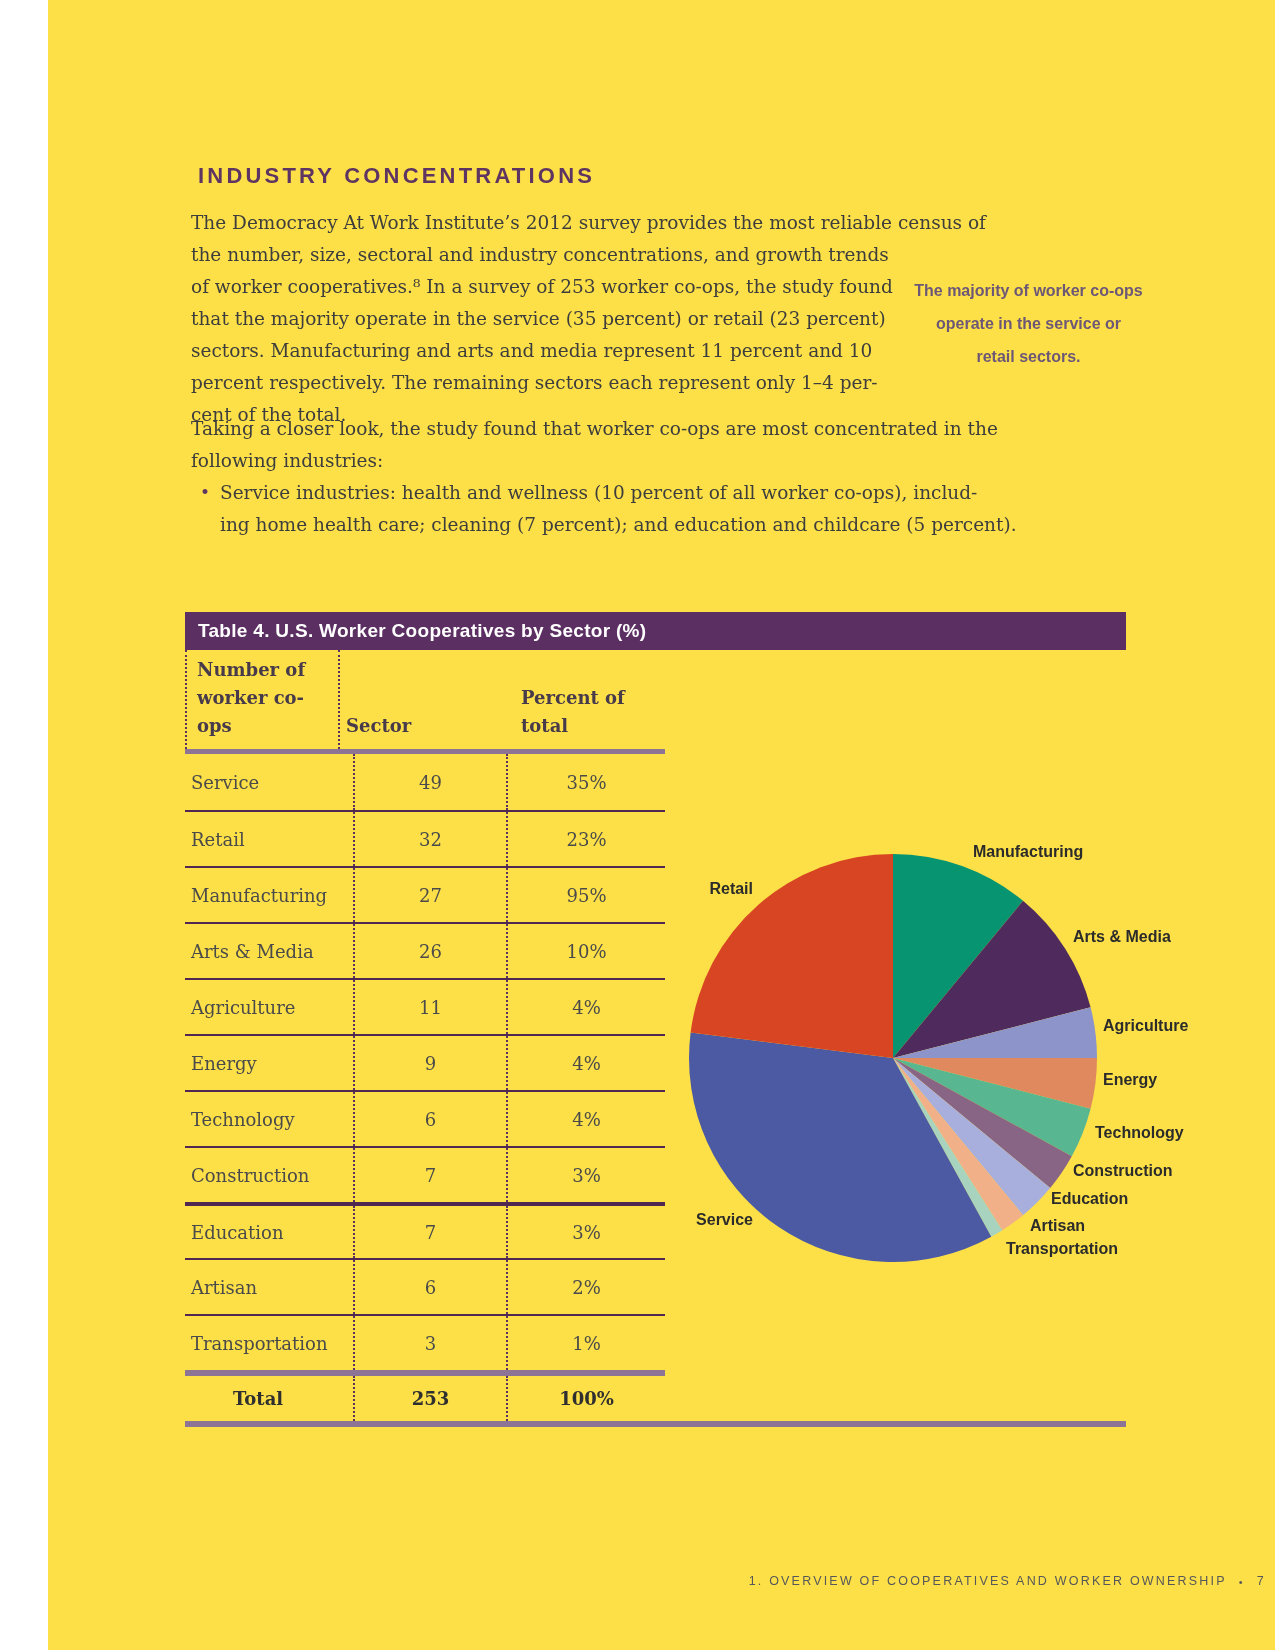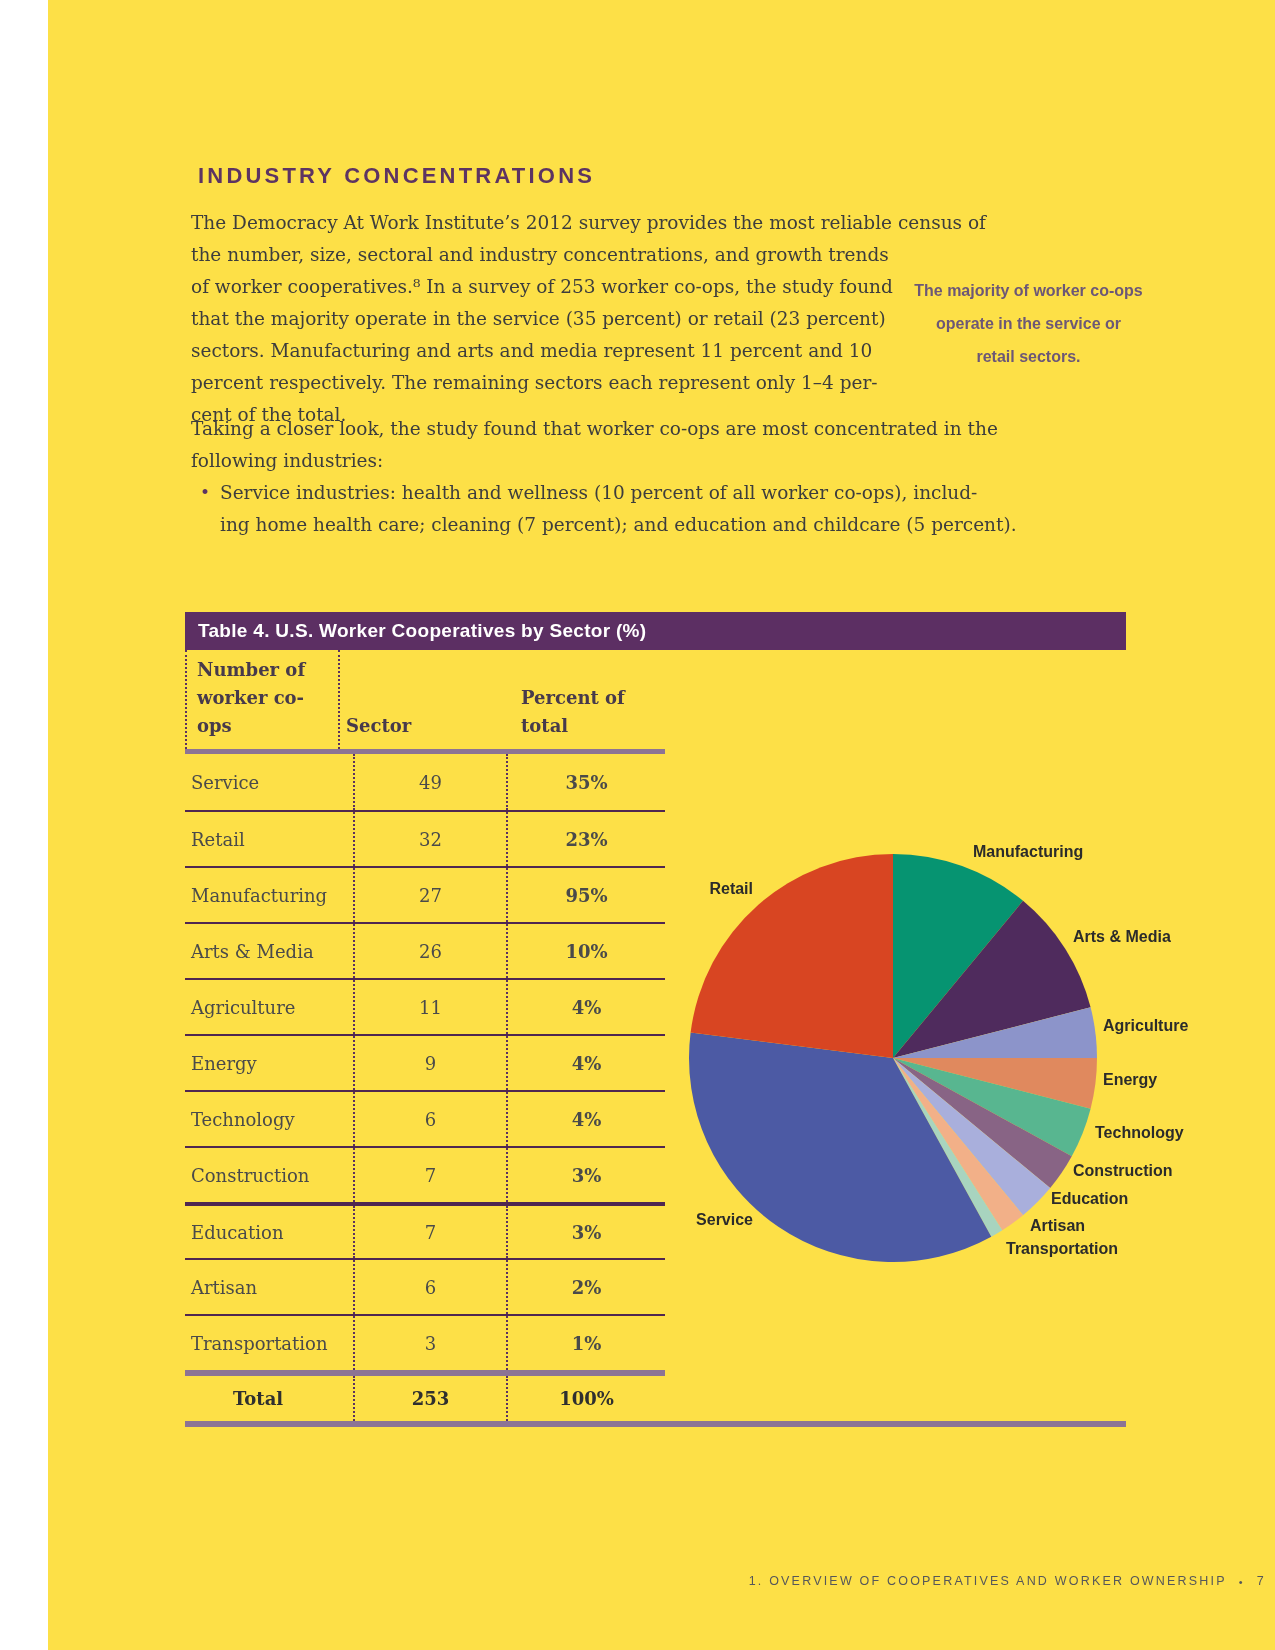--- a/index.html
+++ b/index.html
@@ -70,21 +70,21 @@
   .h3{width:157px;padding-left:13px;}
   .trow{
     display:flex;height:56px;box-sizing:border-box;
     border-top:2px solid #4f2750;
   }
   .trow.first{border-top:none;}
   .trow.thickline{border-top:4px solid #4f2750;}
   .cell{display:flex;align-items:center;box-sizing:border-box;font-size:18px;color:#4a4a4a;}
   .c1{width:168px;padding-left:6px;}
   .c2{width:155px;justify-content:center;border-left:2px dotted #5b3060;border-right:2px dotted #5b3060;}
-  .c3{width:157px;justify-content:center;font-weight:bold;}
+  .c3{width:157px;justify-content:center;}
   .totalrow{
     display:flex;height:51px;box-sizing:border-box;
     border-top:6px solid #8d7494;
   }
   .totalrow .cell{font-weight:bold;color:#2f2f2f;}
   .totalrow .c1{padding-left:48px;}
   .long-rule{
     position:absolute;left:137px;top:1421px;width:941px;height:6px;
     background:#8d7494;
   }

